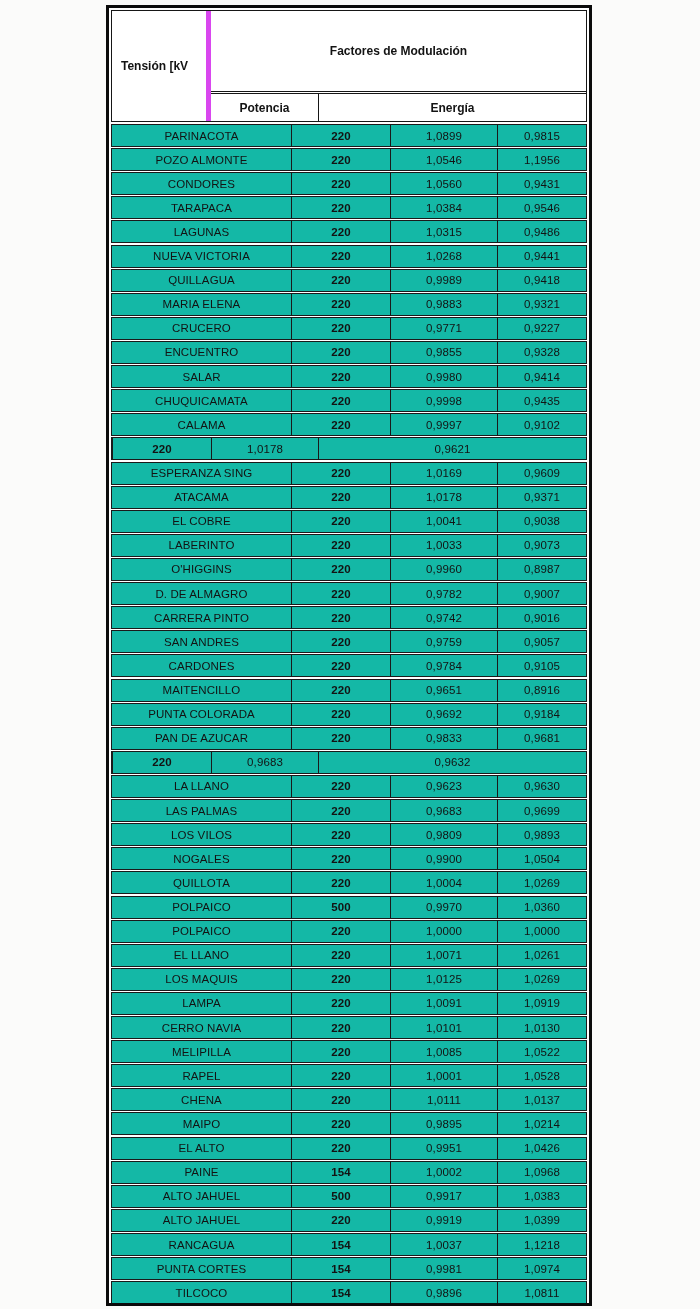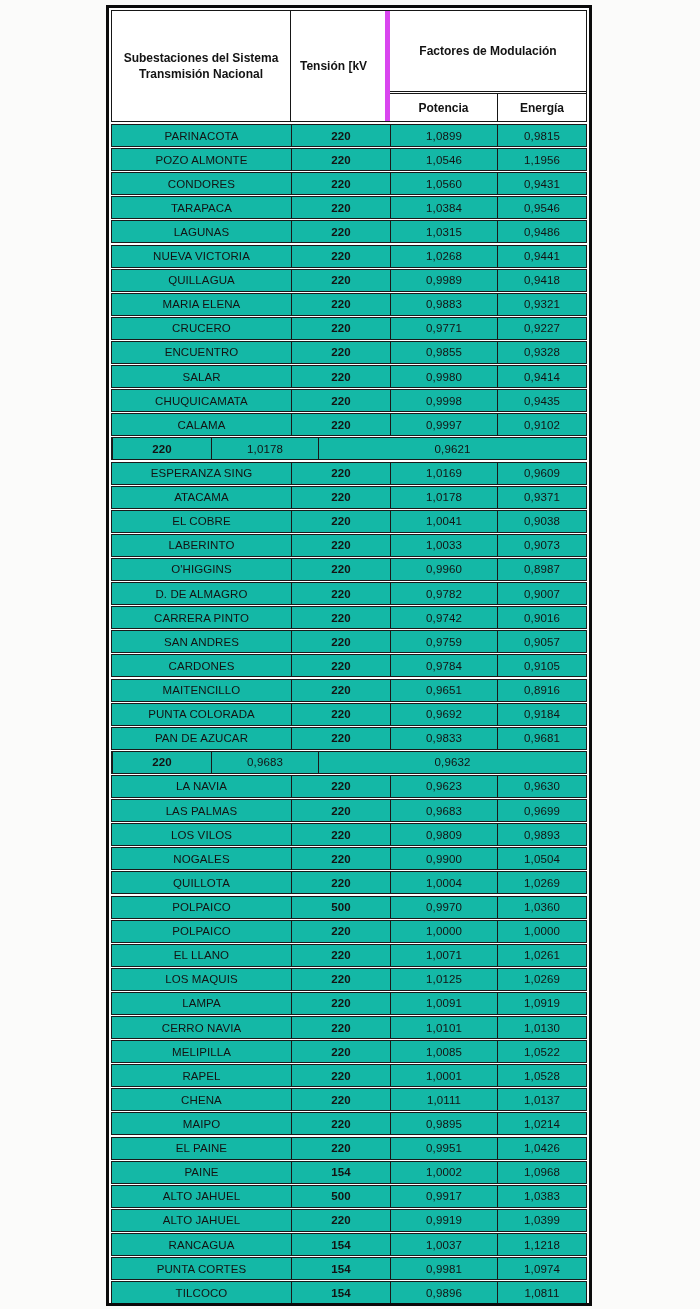--- a/index.html
+++ b/index.html
@@ -82,21 +82,20 @@
   .cell.kv{width:99px;border-left:1px solid #1a1a1a;font-weight:bold;}
   .cell.pot{width:107px;border-left:1px solid #1a1a1a;text-align:center;}
   .cell.ene{flex:1;border-left:1px solid #1a1a1a;}
 </style>
 </head>
 <body>
 
 <div class="table-outer">
 
   <div class="header">
-    <div class="h-cell h-namecol">Subestaciones del Sistema Transmisión Nacional</div>
     <div class="h-cell h-kvcol">Tensión [kV</div>
     <div class="h-right">
       <div class="h-fact">Factores de Modulación</div>
       <div class="h-sub">
         <div class="sub sub-pot">Potencia</div>
         <div class="sub sub-ene">Energía</div>
       </div>
     </div>
   </div>
 
@@ -255,21 +254,21 @@
         <div class="cell kv">220</div>
         <div class="cell pot">0,9833</div>
         <div class="cell ene">0,9681</div>
       </div>
       <div class="row">
         <div class="cell kv">220</div>
         <div class="cell pot">0,9683</div>
         <div class="cell ene">0,9632</div>
       </div>
       <div class="row">
-        <div class="cell name">LA NAVIA</div>
+        <div class="cell name">LA LLANO</div>
         <div class="cell kv">220</div>
         <div class="cell pot">0,9623</div>
         <div class="cell ene">0,9630</div>
       </div>
       <div class="row">
         <div class="cell name">LAS PALMAS</div>
         <div class="cell kv">220</div>
         <div class="cell pot">0,9683</div>
         <div class="cell ene">0,9699</div>
       </div>
@@ -345,21 +344,21 @@
         <div class="cell pot">1,0111</div>
         <div class="cell ene">1,0137</div>
       </div>
       <div class="row">
         <div class="cell name">MAIPO</div>
         <div class="cell kv">220</div>
         <div class="cell pot">0,9895</div>
         <div class="cell ene">1,0214</div>
       </div>
       <div class="row">
-        <div class="cell name">EL PAINE</div>
+        <div class="cell name">EL ALTO</div>
         <div class="cell kv">220</div>
         <div class="cell pot">0,9951</div>
         <div class="cell ene">1,0426</div>
       </div>
       <div class="row">
         <div class="cell name">PAINE</div>
         <div class="cell kv">154</div>
         <div class="cell pot">1,0002</div>
         <div class="cell ene">1,0968</div>
       </div>

